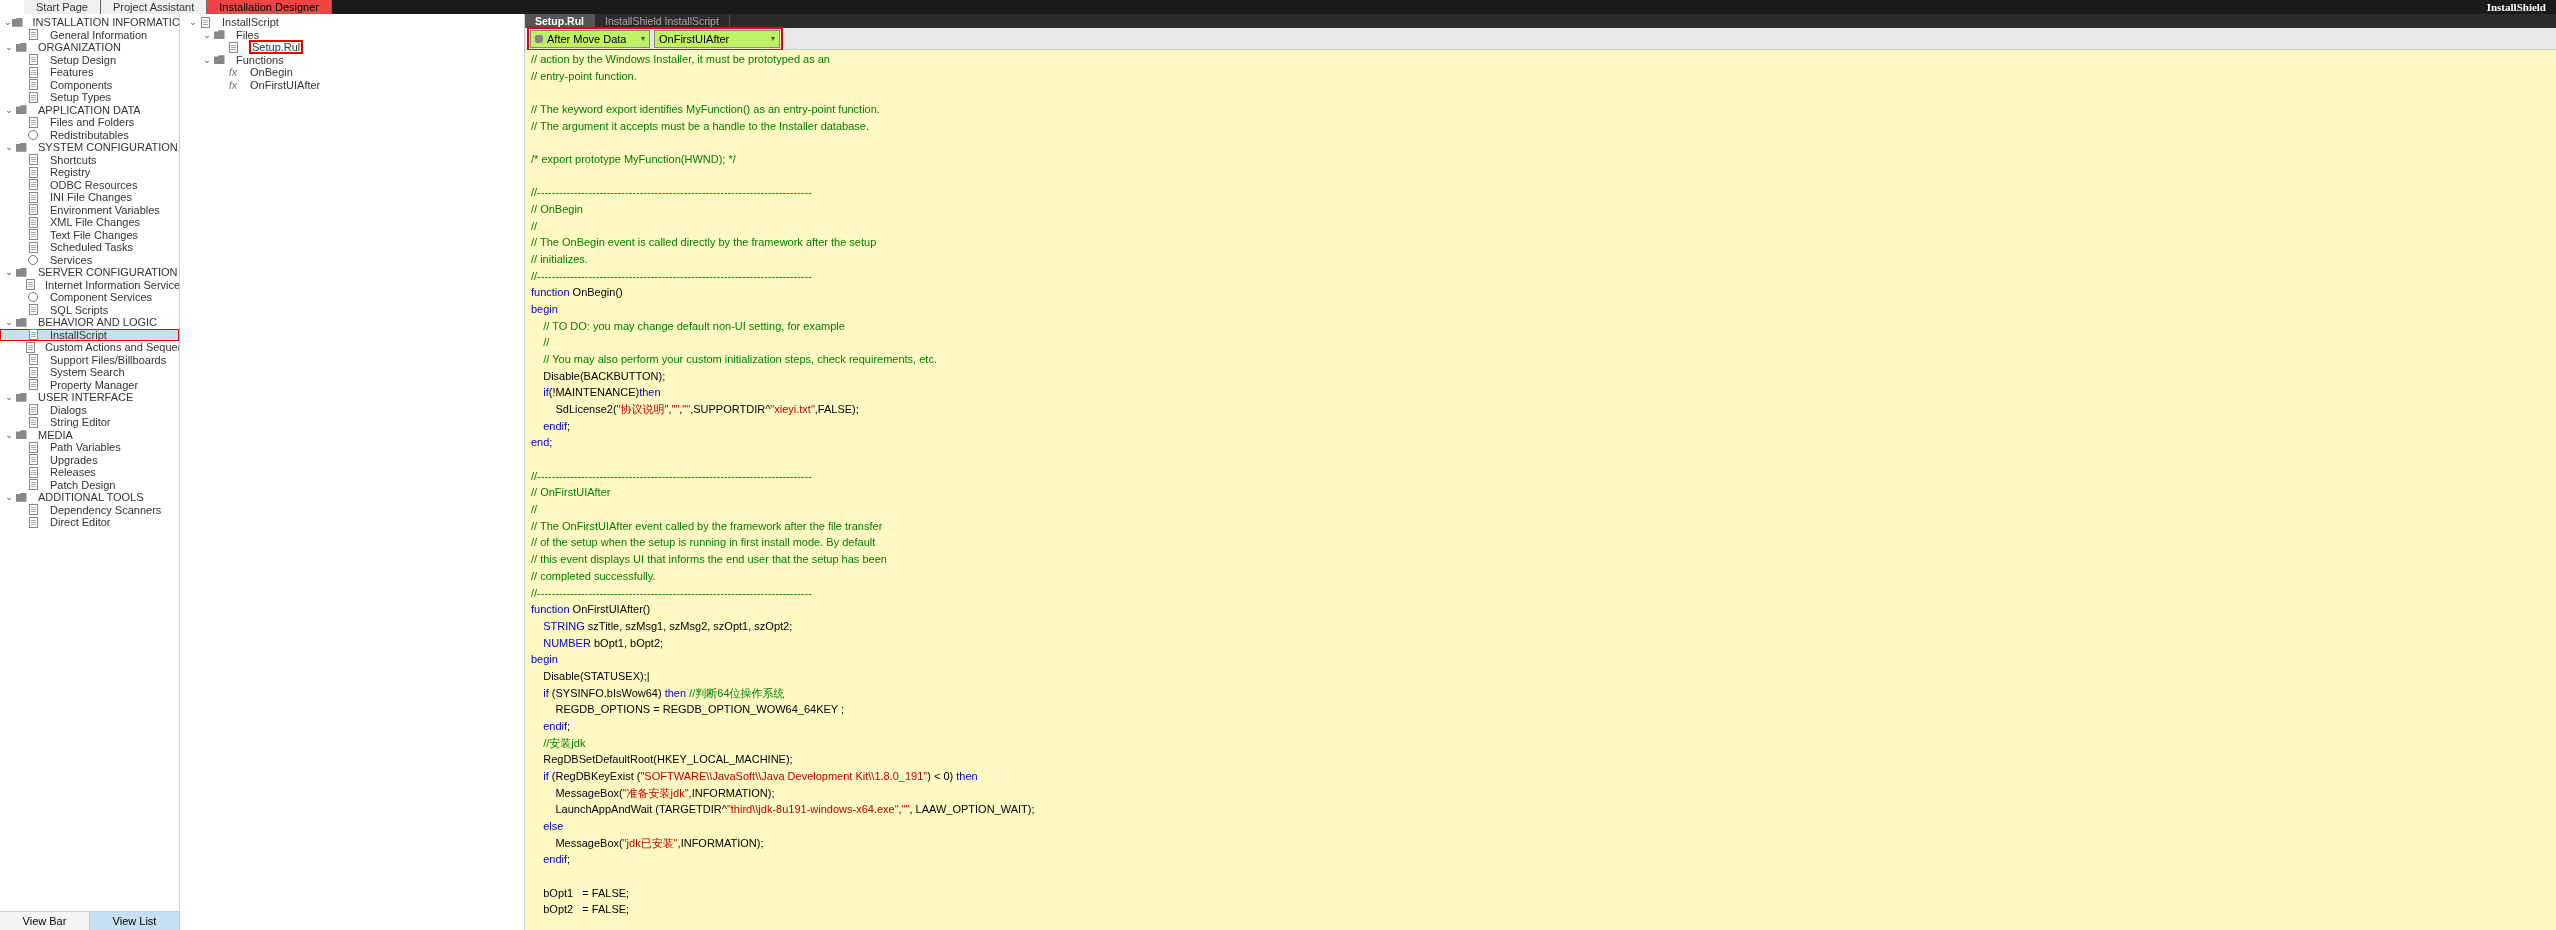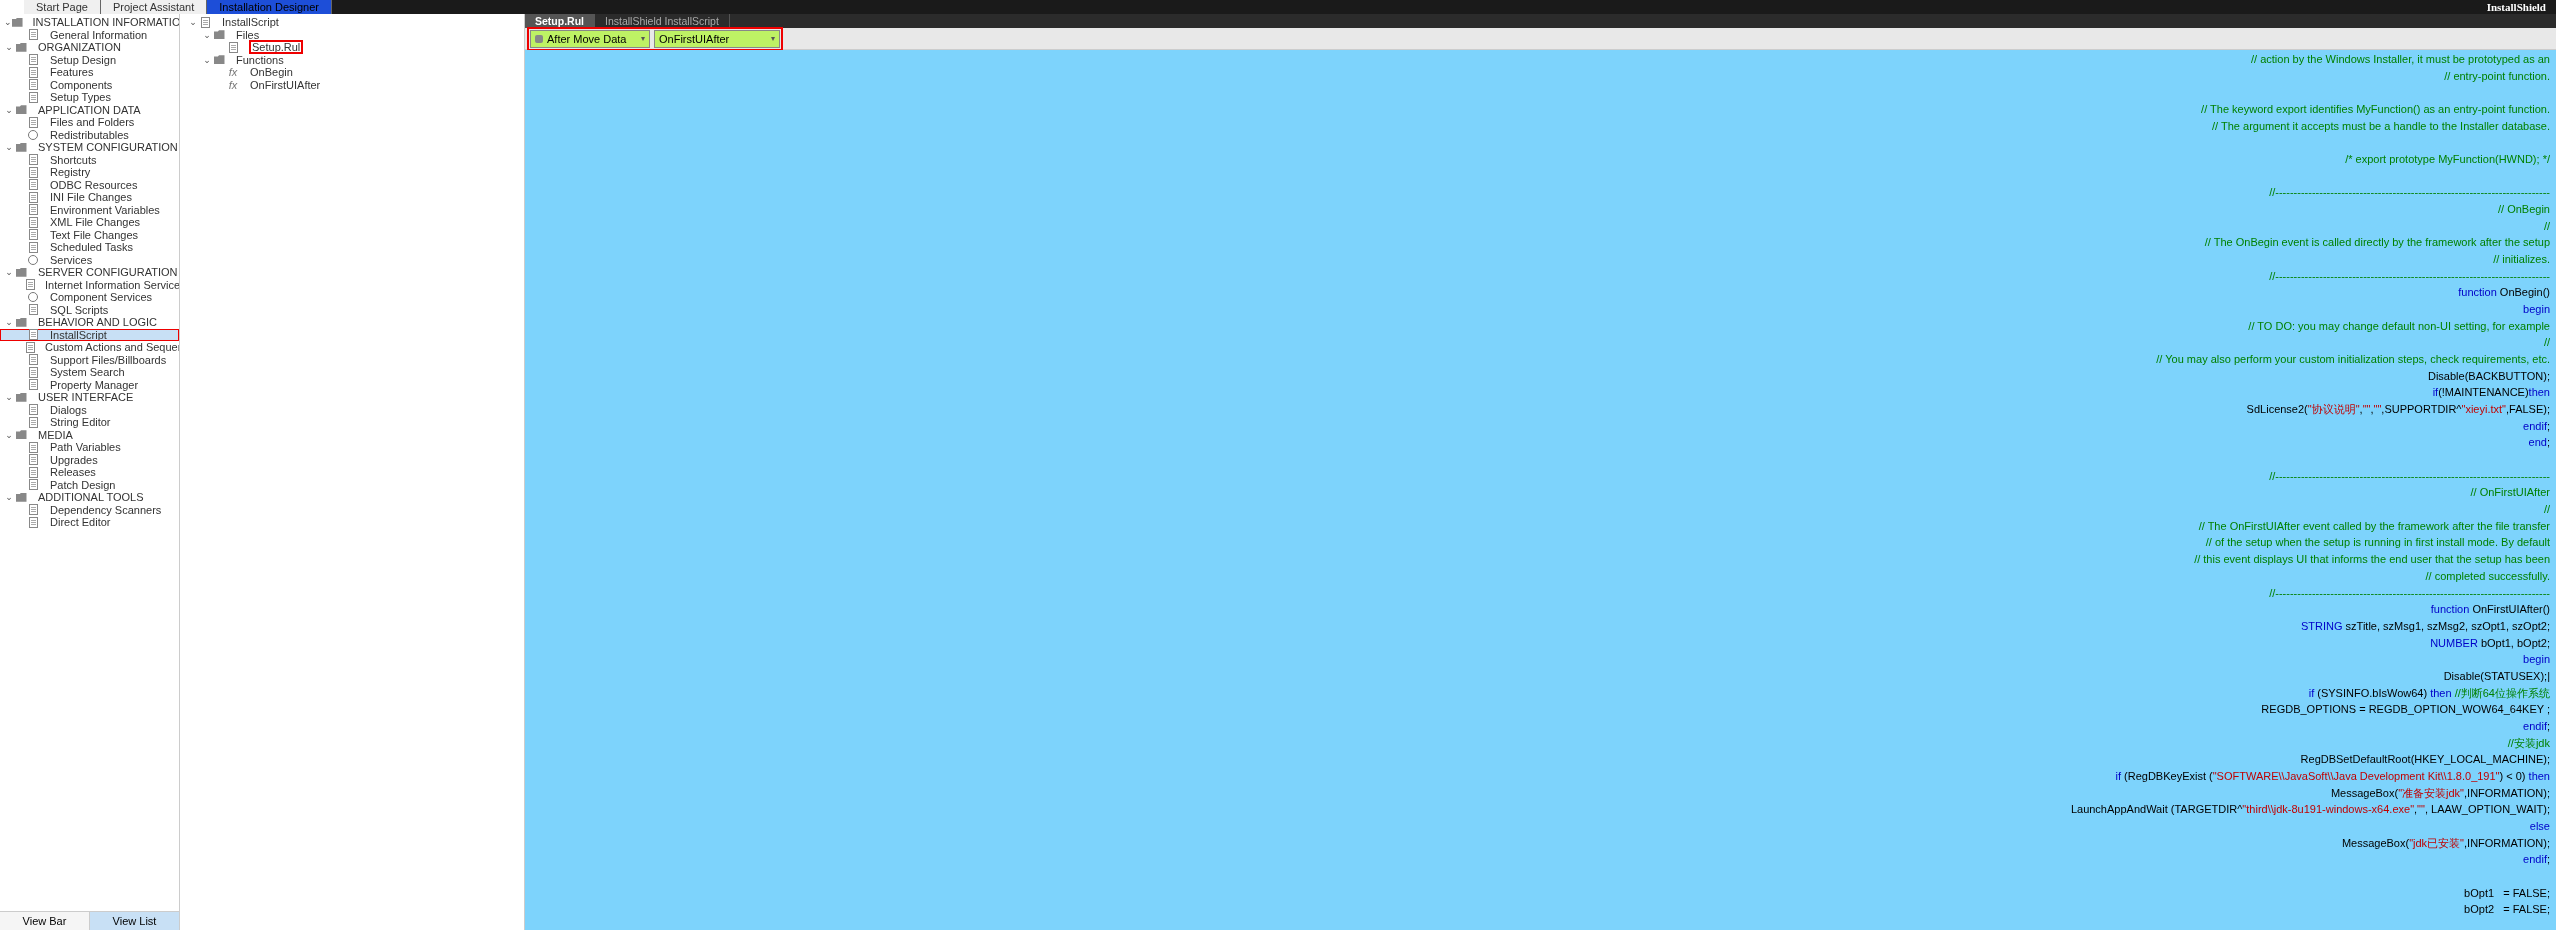--- a/index.html
+++ b/index.html
@@ -1,21 +1,21 @@
 <!DOCTYPE html>
 <html><head>
 <meta charset="utf-8">
 <style>
 * { margin: 0; padding: 0; box-sizing: border-box; font-family: "Segoe UI", Tahoma, sans-serif; font-size: 11px; }
 body { background: #fff; overflow: hidden; }
 .root { display: flex; flex-direction: column; height: 930px; width: 2556px; }
 
 .topbar { display: flex; align-items: stretch; height: 14px; background: #1a1a1a; margin-left: 24px; }
 .tab { padding: 1px 12px; border-right: 1px solid #666; background: #f0f0f0; color: #333; cursor: pointer; display:flex; align-items:center; }
-.tab.active { background: #1d4ed8; color: #000; }
+.tab.active { background: #ef4444; color: #000; }
 .topbar-spacer { flex: 1; background: #1a1a1a; }
 .brand { color: #fff; font-weight: bold; padding: 1px 10px; display:flex; align-items:center;font-family:Liberation Serif, serif; }
 
 .main { flex: 1; display: flex; min-height: 0; }
 
 .left-panel { width: 180px; background: #fff; border-right: 1px solid #ccc; display:flex; flex-direction:column; }
 .tree { flex:1; overflow:auto; padding-top:2px; }
 .tree-node { display: flex; align-items: center; height: 12.5px; padding-left: 4px; white-space: nowrap; cursor: pointer; font-family: "MS Sans Serif", Tahoma; font-size: 10.5px; color:#333; }
 .tree-node .exp { width: 10px; text-align: center; color: #555; font-size:9px; }
 .tree-node .ico { width: 14px; height: 11px; display:inline-flex; align-items:center; justify-content:center; margin-right:10px; }
@@ -46,21 +46,21 @@
 .file-tab.active { background: #555; color:#fff; font-weight:bold; }
 .file-subtab { color:#aaa;text-align:center; }
 
 .dropdown-row { display:flex; gap:4px; padding:2px 4px; background:#e8e8e8; border-bottom:1px solid #ccc; height:22px; align-items:center; }
 .dd-wrap { outline:2px solid #e00; display:flex; gap:4px; padding:1px; }
 .dd { background:#bef264; border:1px solid #888; height:14px; display:flex; align-items:center; padding:8px 4px; font-size:11px; position:relative; min-width:120px; cursor:pointer;}
 .dd .arrow{margin-left:auto; font-size:8px; color:#555;}
 .dd.sel1{width:120px;} .dd.sel2{width:126px;}
 .dd .bullet{width:8px;height:8px;background:#888;border-radius:2px;margin-right:4px;display:inline-block;}
 
-.code-area { flex:1; background:#7dd3fc; overflow:auto; padding:2px 6px;text-align:right; }
+.code-area { flex:1; background:#fef9c3; overflow:auto; padding:2px 6px; }
 pre.code { font-family: Consolas, "Courier New", monospace; font-size: 11.5px; line-height: 1.45; white-space: pre; }
 .c-comment { color: #008000; }
 .c-kw { color: #0000c8; }
 .c-str { color: #c00000; }
 .c-id { color: #000; }
 .c-num { color: #000; }
 </style>
 </head>
 <body>
 

